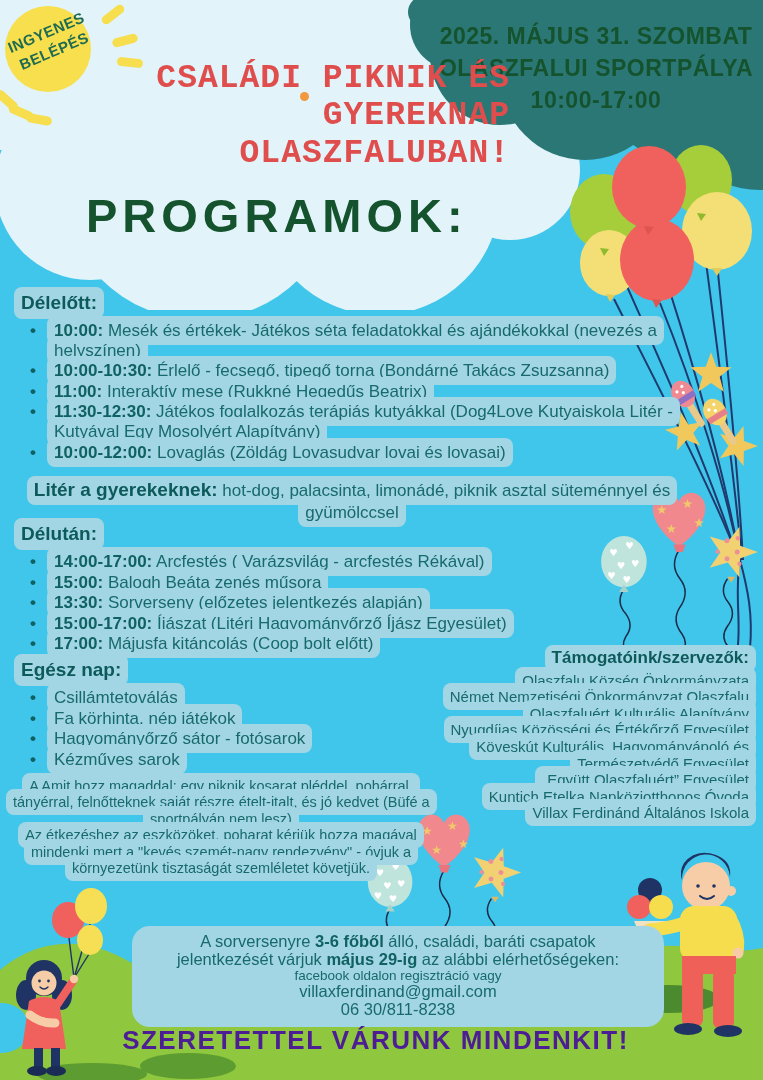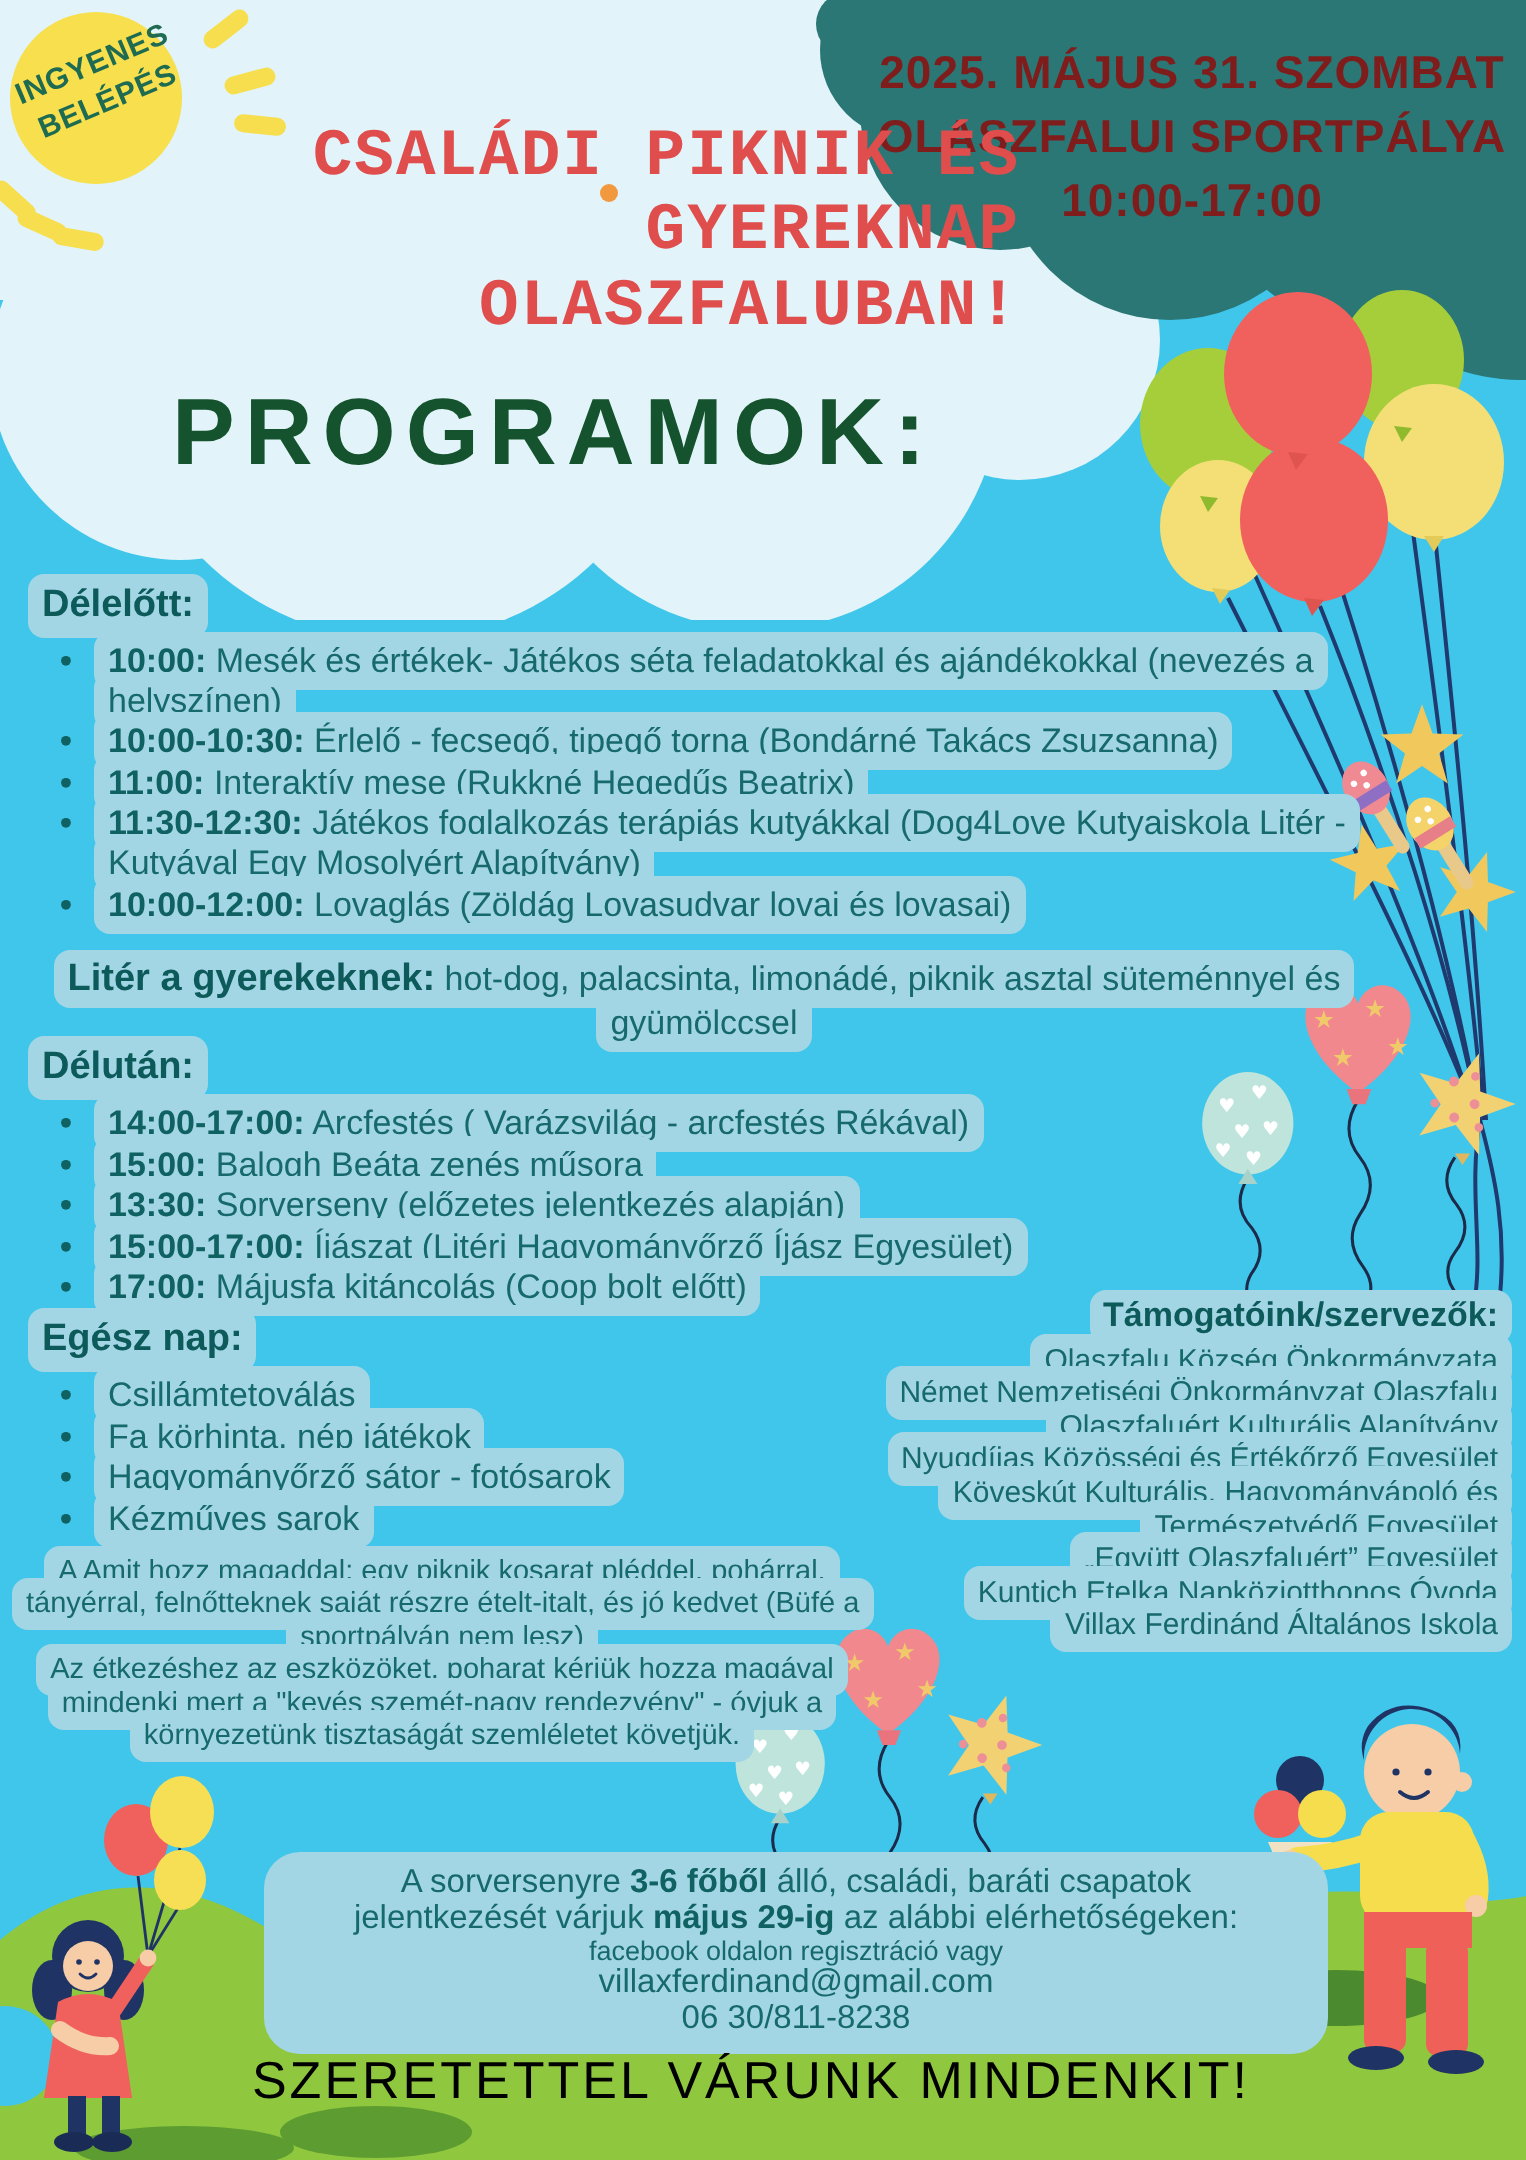--- a/index.html
+++ b/index.html
@@ -12,21 +12,21 @@
   .hl { background:#A3D6E4; border-radius:8px; padding:5px 7px;
         -webkit-box-decoration-break: clone; box-decoration-break: clone; }
 
   
   #sun-circle { left:5px; top:6px; width:86px; height:86px; border-radius:50%; background:#F7DF4E; }
   #badge-text { left:0px; top:22px; width:100px; transform:rotate(-23deg); text-align:center;
                 color:#1E6B52; font-weight:bold; font-size:15px; line-height:1.3; letter-spacing:.5px; }
   .ray { position:absolute; width:26px; height:9px; border-radius:5px; background:#F7DE4E; }
   #orange-dot { left:300px; top:92px; width:9px; height:9px; border-radius:50%; background:#F2993F; }
 
-  #event-info { left:432px; top:20px; width:328px; text-align:center; color:#7f1d1d;
+  #event-info { left:432px; top:20px; width:328px; text-align:center; color:#14532d;
                 font-weight:bold; font-size:23px; line-height:1.4; letter-spacing:.5px; }
 
   #title { left:70px; top:60px; width:440px; text-align:right; color:#E04D4D;
            font-weight:bold; font-size:33px; line-height:1.13; letter-spacing:1px;font-family:Liberation Mono, monospace; }
   #programs { left:86px; top:188px; width:400px; font-size:47px; font-weight:bold;
               color:#14532d; letter-spacing:5px; }
 
   
   .list-col { color:#176A6B; }
   .sec-h { display:inline-block; font-weight:bold; font-size:19px; color:#0D5A5B; margin-bottom:2px; }
@@ -48,21 +48,21 @@
   #bring { left:6px; top:778px; width:430px; text-align:center; color:#176A6B;
            font-size:14.5px; line-height:16.4px; }
 
   #registration { left:132px; top:926px; width:532px; background:#A3D6E4; border-radius:18px;
                   padding:7px 10px 9px; text-align:center; color:#176A6B; }
   .reg-big { font-size:16.5px; line-height:17.5px; }
   .reg-big b { color:#0F6162; }
   .reg-small { font-size:13.5px; line-height:15px; }
 
   #footer-closing { left:0; top:1025px; width:751px; text-align:center; font-size:26px;
-                    font-weight:normal; color:#000000; letter-spacing:1.5px; }
+                    font-weight:bold; color:#4c1d95; letter-spacing:1.5px; }
 </style>
 </head>
 <body>
 
 <div id="poster">
 
   <svg width="0" height="0" style="position:absolute" aria-hidden="true">
     <defs>
       <symbol id="trio" viewBox="0 0 170 200">
         <path d="M27,117 q-9,14 2,26 q9,12 0,24 q-6,10 2,20" stroke="#1B2B49" stroke-width="1.6" fill="none"></path>

